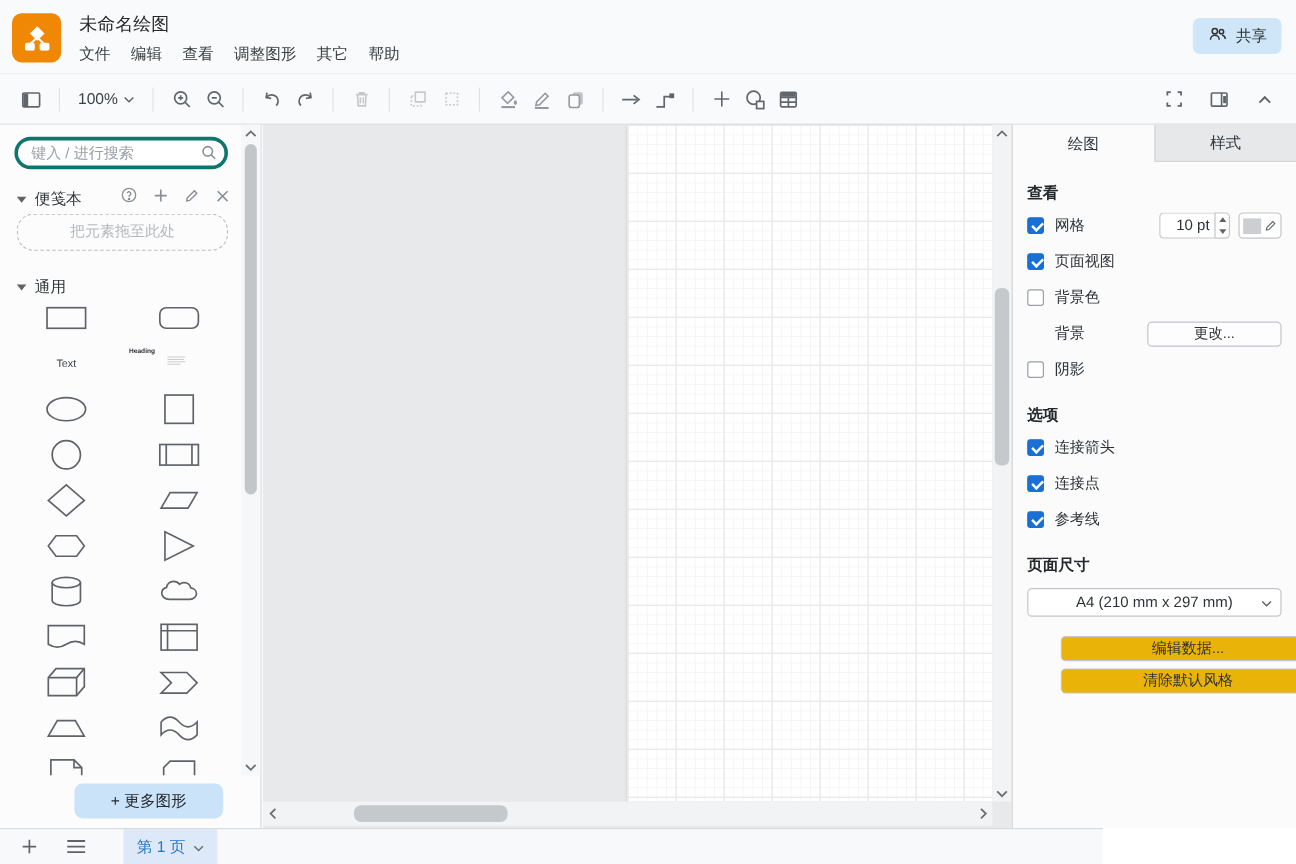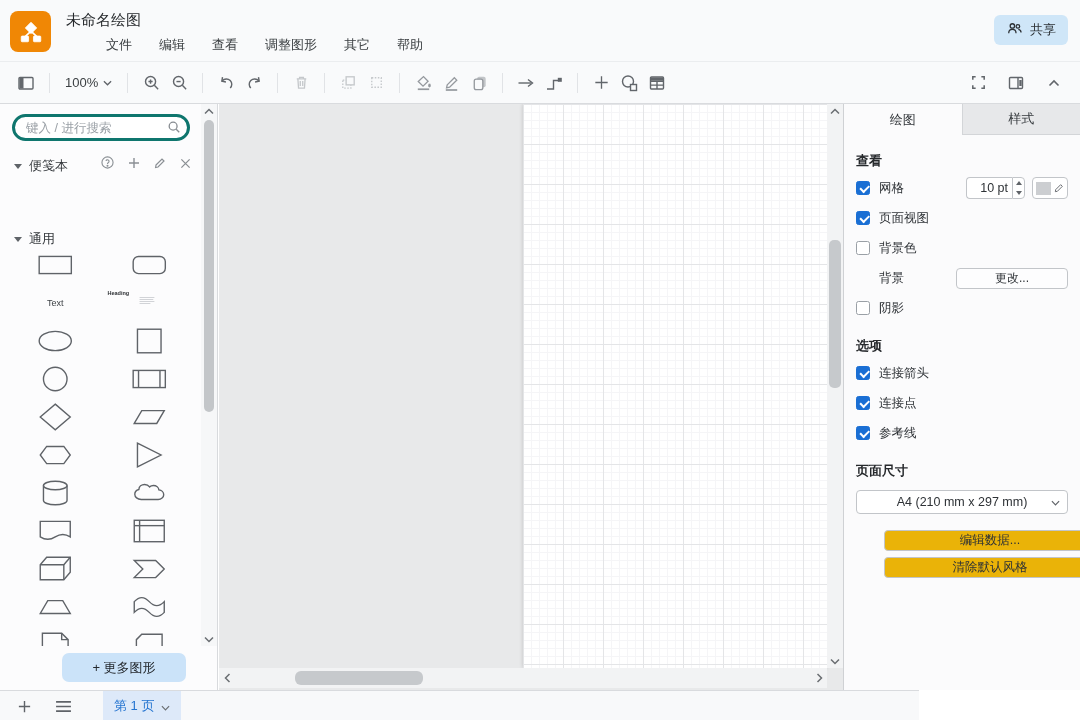--- a/index.html
+++ b/index.html
@@ -4,21 +4,21 @@
 <style>
   * { box-sizing: border-box; margin: 0; padding: 0; }
   html,body { width:1080px; height:720px; overflow:hidden; }
   body { font-family:"Liberation Sans","DejaVu Sans",sans-serif; font-size:13px; color:#333; background:#fff; }
   .app { position:relative; width:1080px; height:720px; overflow:hidden; }
 
   
   .header { position:absolute; left:0; top:0; width:1080px; height:62px; background:#f9fafb; border-bottom:1px solid #ebedef; }
   .logo { position:absolute; left:10px; top:11px; width:41px; height:41px; border-radius:8px; background:var(--logo,#f08705); display:flex; align-items:center; justify-content:center; }
   .doc-title { position:absolute; left:66px; top:11px; font-size:15px; color:#26292c; }
-  .menubar { position:absolute; left:66px; top:36px; display:flex; gap:27px;margin-left:40px; }
+  .menubar { position:absolute; left:66px; top:36px; display:flex; gap:17px; }
   .menu-item { font-size:13px; color:#3c4043; cursor:default; }
   .share-btn { position:absolute; right:12px; top:15px; height:30px; padding:0 12px; border-radius:6px; background:var(--sharebg,#cfe6f8); display:flex; align-items:center; gap:7px; color:#2d3236; font-size:13px; }
 
   
   .toolbar { position:absolute; left:0; top:62px; width:1080px; height:42px; background:#f9fafb; border-bottom:1px solid #d9dbde; display:flex; align-items:center; padding:0 12px; }
   .tb-btn { height:28px; min-width:28px; display:flex; align-items:center; justify-content:center; border-radius:4px; color:#62666b; }
   .tb-btn.dis { color:#c5c8cb; }
   .tb-btn.mid { color:#95999e; }
   .tb-sep { width:1px; height:20px; background:#e1e3e6; margin:0 9px; }
   .zoom-dd { display:flex; align-items:center; gap:5px; padding:0 6px; font-size:13px; color:#3c4043; }
@@ -91,21 +91,21 @@
   .select .chev { position:absolute; right:7px; color:#5f6368; }
   .radio-row { display:flex; align-items:center; gap:20px; margin-top:11px; padding-left:12px; }
   .radio { display:flex; align-items:center; gap:7px; font-size:12.5px; color:#2e3236; }
   .rdot { position:relative; width:14px; height:14px; border:1.5px solid #9aa0a6; border-radius:50%; background:#fff; flex:none; }
   .rdot.on { border:2px solid var(--accent,#1a6fd4); }
   .rdot.on::after { content:""; position:absolute; left:2px; top:2px; width:6px; height:6px; border-radius:50%; background:var(--accent,#1a6fd4); }
   .wide-btn { display:flex; align-items:center; justify-content:center; height:21px; border:1px solid #c2c5c9; border-radius:4px; background:#eab308; font-size:12.5px; color:#2e3236; margin-top:6px; font-family:inherit; width:100%;margin-left:28px; }
   .wide-btn.first { margin-top:16px; }
 
   
-  .footer { position:absolute; left:0; top:690px; width:919px; height:30px; background:#f8f9fa; border-top:1px solid #d9dbde; display:flex; }
+  .footer { position:absolute; left:0; top:690px; width:919px; height:30px; background:#f8f9fa; border-top:1px solid #d9dbde; display:flex; align-items:center; }
   .ft-btn { width:30px; height:30px; display:flex; align-items:center; justify-content:center; color:#5f6368; margin-left:9px; }
   .page-tab { margin-left:25px; height:30px; padding:0 11px; background:var(--tabbg,#dde9f9); display:flex; align-items:center; gap:7px; }
   .page-tab .lbl { color:var(--tabfg,#2575d0); font-size:13px; }
   .page-tab .chev { color:#6a6e72; }
 </style>
 </head>
 <body>
 
 <div class="app">
 
@@ -306,20 +306,23 @@
       <span>
         <svg width="12" height="12" viewBox="0 0 12 12" stroke="currentColor" fill="none" stroke-width="1.2">
             <path d="M2 8 L8 2 L10 4 L4 10 L1.6 10.4 Z"></path>
           </svg>
       </span>
       <span>
         <svg width="11" height="11" viewBox="0 0 12 12" stroke="currentColor" fill="none" stroke-width="1.4">
             <path d="M1.5 1.5 L10.5 10.5 M10.5 1.5 L1.5 10.5"></path>
           </svg>
       </span>
+    </div>
+    <div class="drop-zone">
+      <span>把元素拖至此处</span>
     </div>
 
     <div class="sect-head" style="top:126px;">
       <span class="tri"></span>
       <span>通用</span>
     </div>
 
     <div class="shape-grid">
         <div class="shape-cell shape-rectangle">
           <svg viewBox="0 0 36 28">

